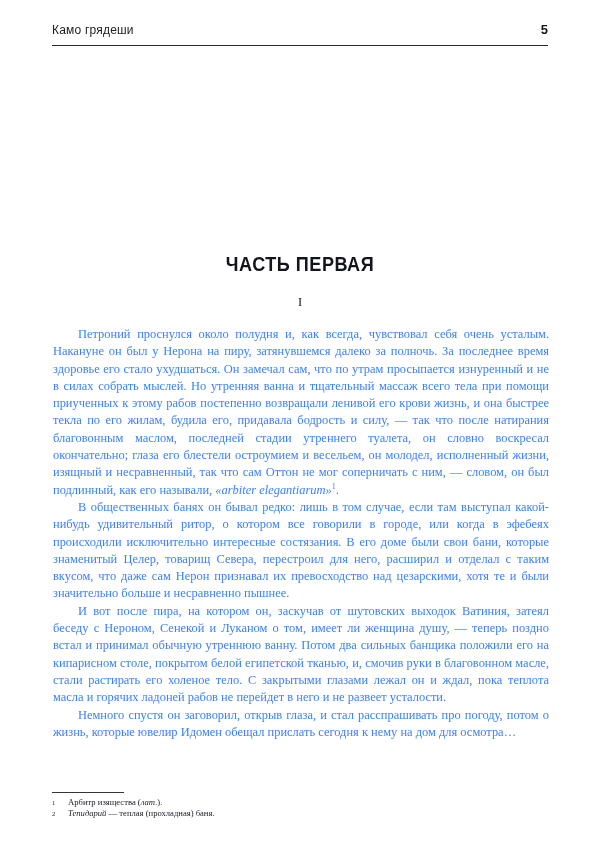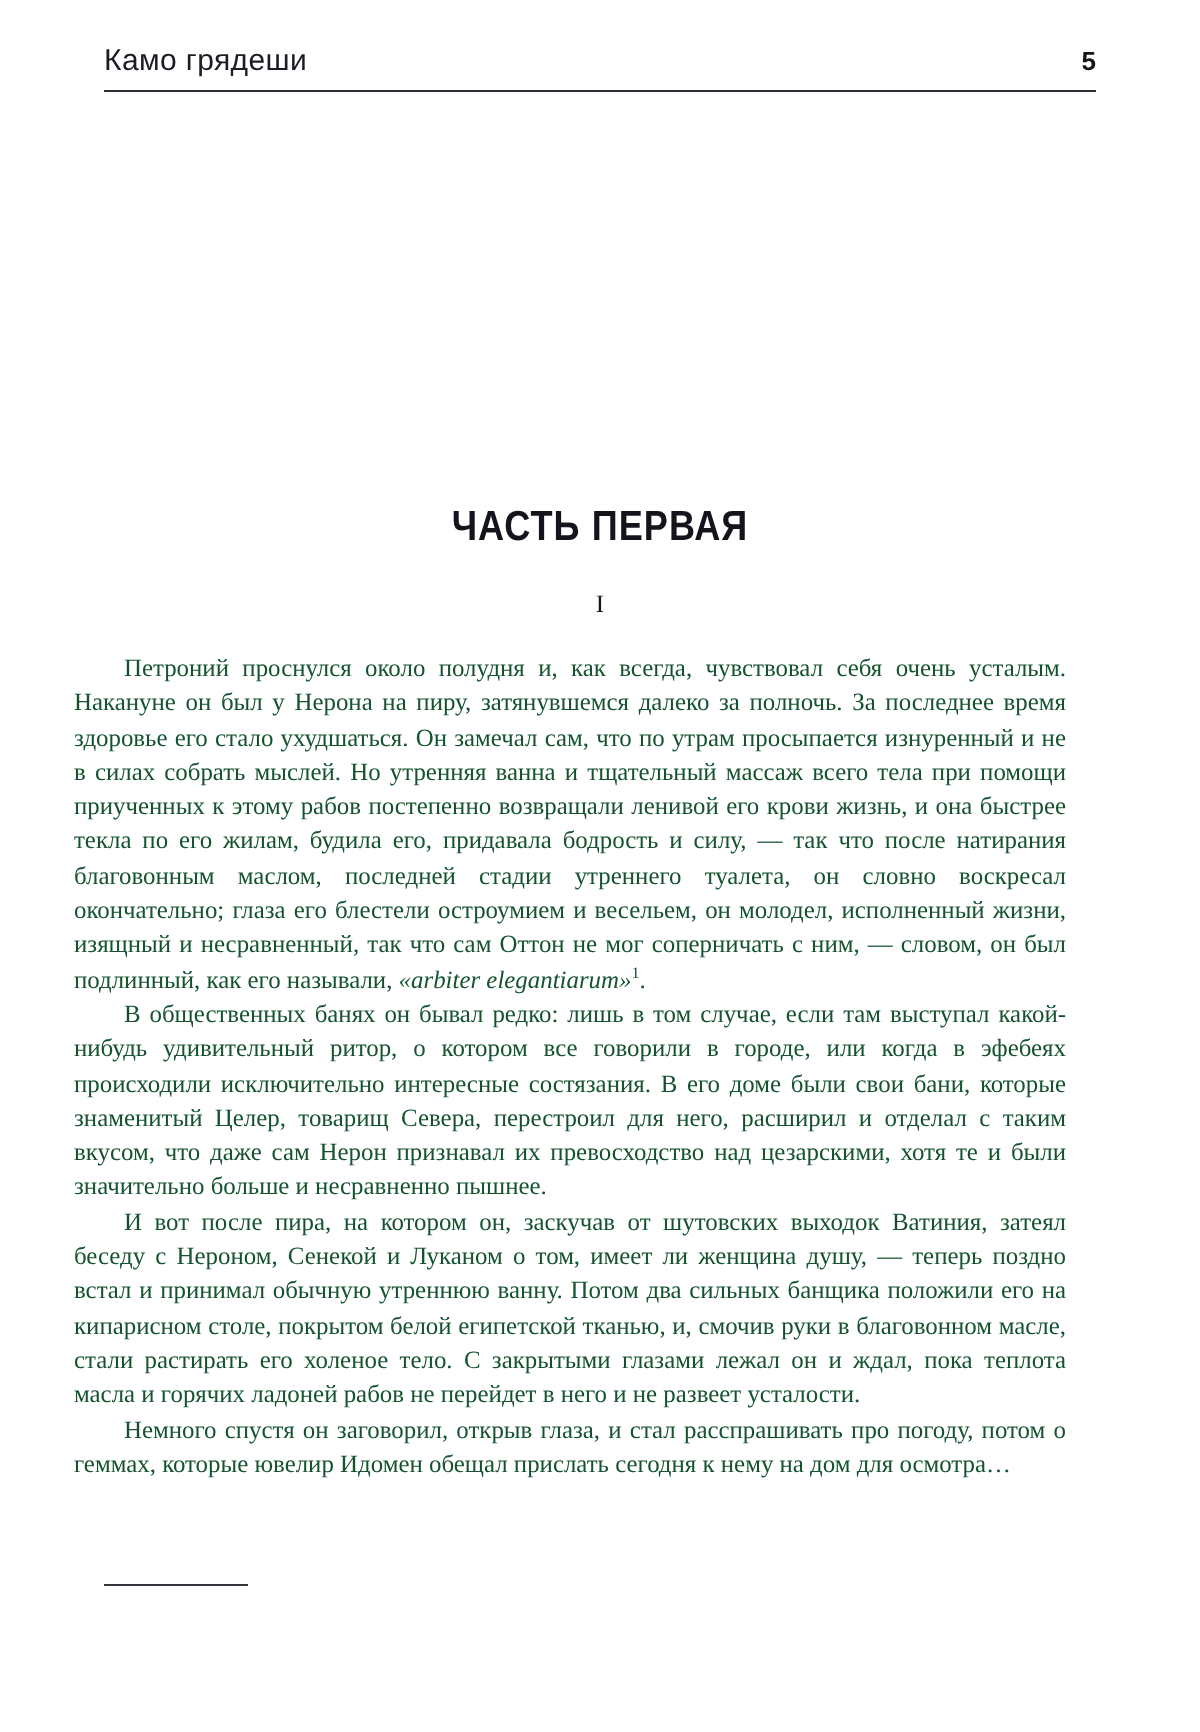--- a/index.html
+++ b/index.html
@@ -29,21 +29,21 @@
     position: absolute;
     left: 52px;
     right: 52px;
     top: 22px;
     display: flex;
     align-items: baseline;
     justify-content: space-between;
   }
   .running-head-title {
     font-family: "Liberation Sans", "DejaVu Sans", sans-serif;
-    font-size: 15px;
+    font-size: 12px;
     letter-spacing: 0.2px;
     color: #1b1c24;
     white-space: nowrap;
   }
   .running-head-folio {
     font-family: "Liberation Sans", "DejaVu Sans", sans-serif;
     font-size: 13px;
     font-weight: bold;
     color: #14151c;
   }
@@ -77,28 +77,28 @@
     top: 295px;
     text-align: center;
     font-family: "Liberation Serif", "DejaVu Serif", serif;
     font-size: 12.5px;
     color: #14151c;
   }
 
   
   .body-text {
     position: absolute;
-    left: 37px;
+    left: 53px;
     top: 326px;
     width: 496px;
     text-align: justify;
     text-justify: inter-word;
     font-size: 12.45px;
     line-height: 17.3px;
-    color: #14532d;
+    color: #3b82f6;
     hyphens: manual;
   }
   .body-text p {
     margin: 0;
     text-indent: 25px;
   }
   .fn-ref {
     font-size: 8px;
     vertical-align: super;
     line-height: 0;
@@ -160,21 +160,34 @@
   <div class="chapter-number">I</div>
 
   <div class="body-text">
 
     <p><span>Петроний проснулся около полудня и, как всегда, чувствовал себя очень усталым. Накануне он был у Нерона на пиру, затянувшемся далеко за полночь. За последнее время здоровье его стало ухудшаться. Он замечал сам, что по утрам просыпается изнуренный и не в силах собрать мыслей. Но утренняя ванна и тщательный массаж всего тела при помощи приученных к этому рабов постепенно возвращали ленивой его крови жизнь, и она быстрее текла по его жилам, будила его, придавала бодрость и силу, — так что после натирания благовонным маслом, последней стадии утреннего туалета, он словно воскресал окончательно; глаза его блестели остроумием и весельем, он молодел, исполненный жизни, изящный и несравненный, так что сам Оттон не мог соперничать с ним, — словом, он был подлинный, как его называли, </span><span class="lat">«arbiter elegantiarum»</span><span class="fn-ref">1</span><span>.</span></p>
 
     <p>В общественных банях он бывал редко: лишь в том случае, если там выступал какой-нибудь удивительный ритор, о котором все говорили в городе, или когда в эфебеях происходили исключительно интересные состязания. В его доме были свои бани, которые знаменитый Целер, товарищ Севера, перестроил для него, расширил и отделал с таким вкусом, что даже сам Нерон признавал их превосходство над цезарскими, хотя те и были значительно больше и несравненно пышнее.</p>
 
     <p>И вот после пира, на котором он, заскучав от шутовских выходок Ватиния, затеял беседу с Нероном, Сенекой и Луканом о том, имеет ли женщина душу, — теперь поздно встал и принимал обычную утреннюю ванну. Потом два сильных банщика положили его на кипарисном столе, покрытом белой египетской тканью, и, смочив руки в благовонном масле, стали растирать его холеное тело. С закрытыми глазами лежал он и ждал, пока теплота масла и горячих ладоней рабов не перейдет в него и не развеет усталости.</p>
 
-    <p>Немного спустя он заговорил, открыв глаза, и стал расспрашивать про погоду, потом о геммах, которые ювелир Идомен обещал прислать сегодня к нему на дом для осмотра…</p>
+    <p>Немного спустя он заговорил, открыв глаза, и стал расспрашивать про погоду, потом о жизнь, которые ювелир Идомен обещал прислать сегодня к нему на дом для осмотра…</p>
 
 
   </div>
 
   <div class="footnote-rule"></div>
 
+  <div class="footnotes">
+
+    <div class="footnote">
+      <span class="footnote-marker">1</span>
+      <span class="footnote-body"><span>Арбитр изящества (</span><span class="footnote-term">лат.</span><span>).</span></span>
+    </div>
+
+    <div class="footnote">
+      <span class="footnote-marker">2</span>
+      <span class="footnote-body"><span></span><span class="footnote-term">Тепидарий</span><span> — теплая (прохладная) баня.</span></span>
+    </div>
+
+  </div>
 
 </div>
 
 </body></html>

